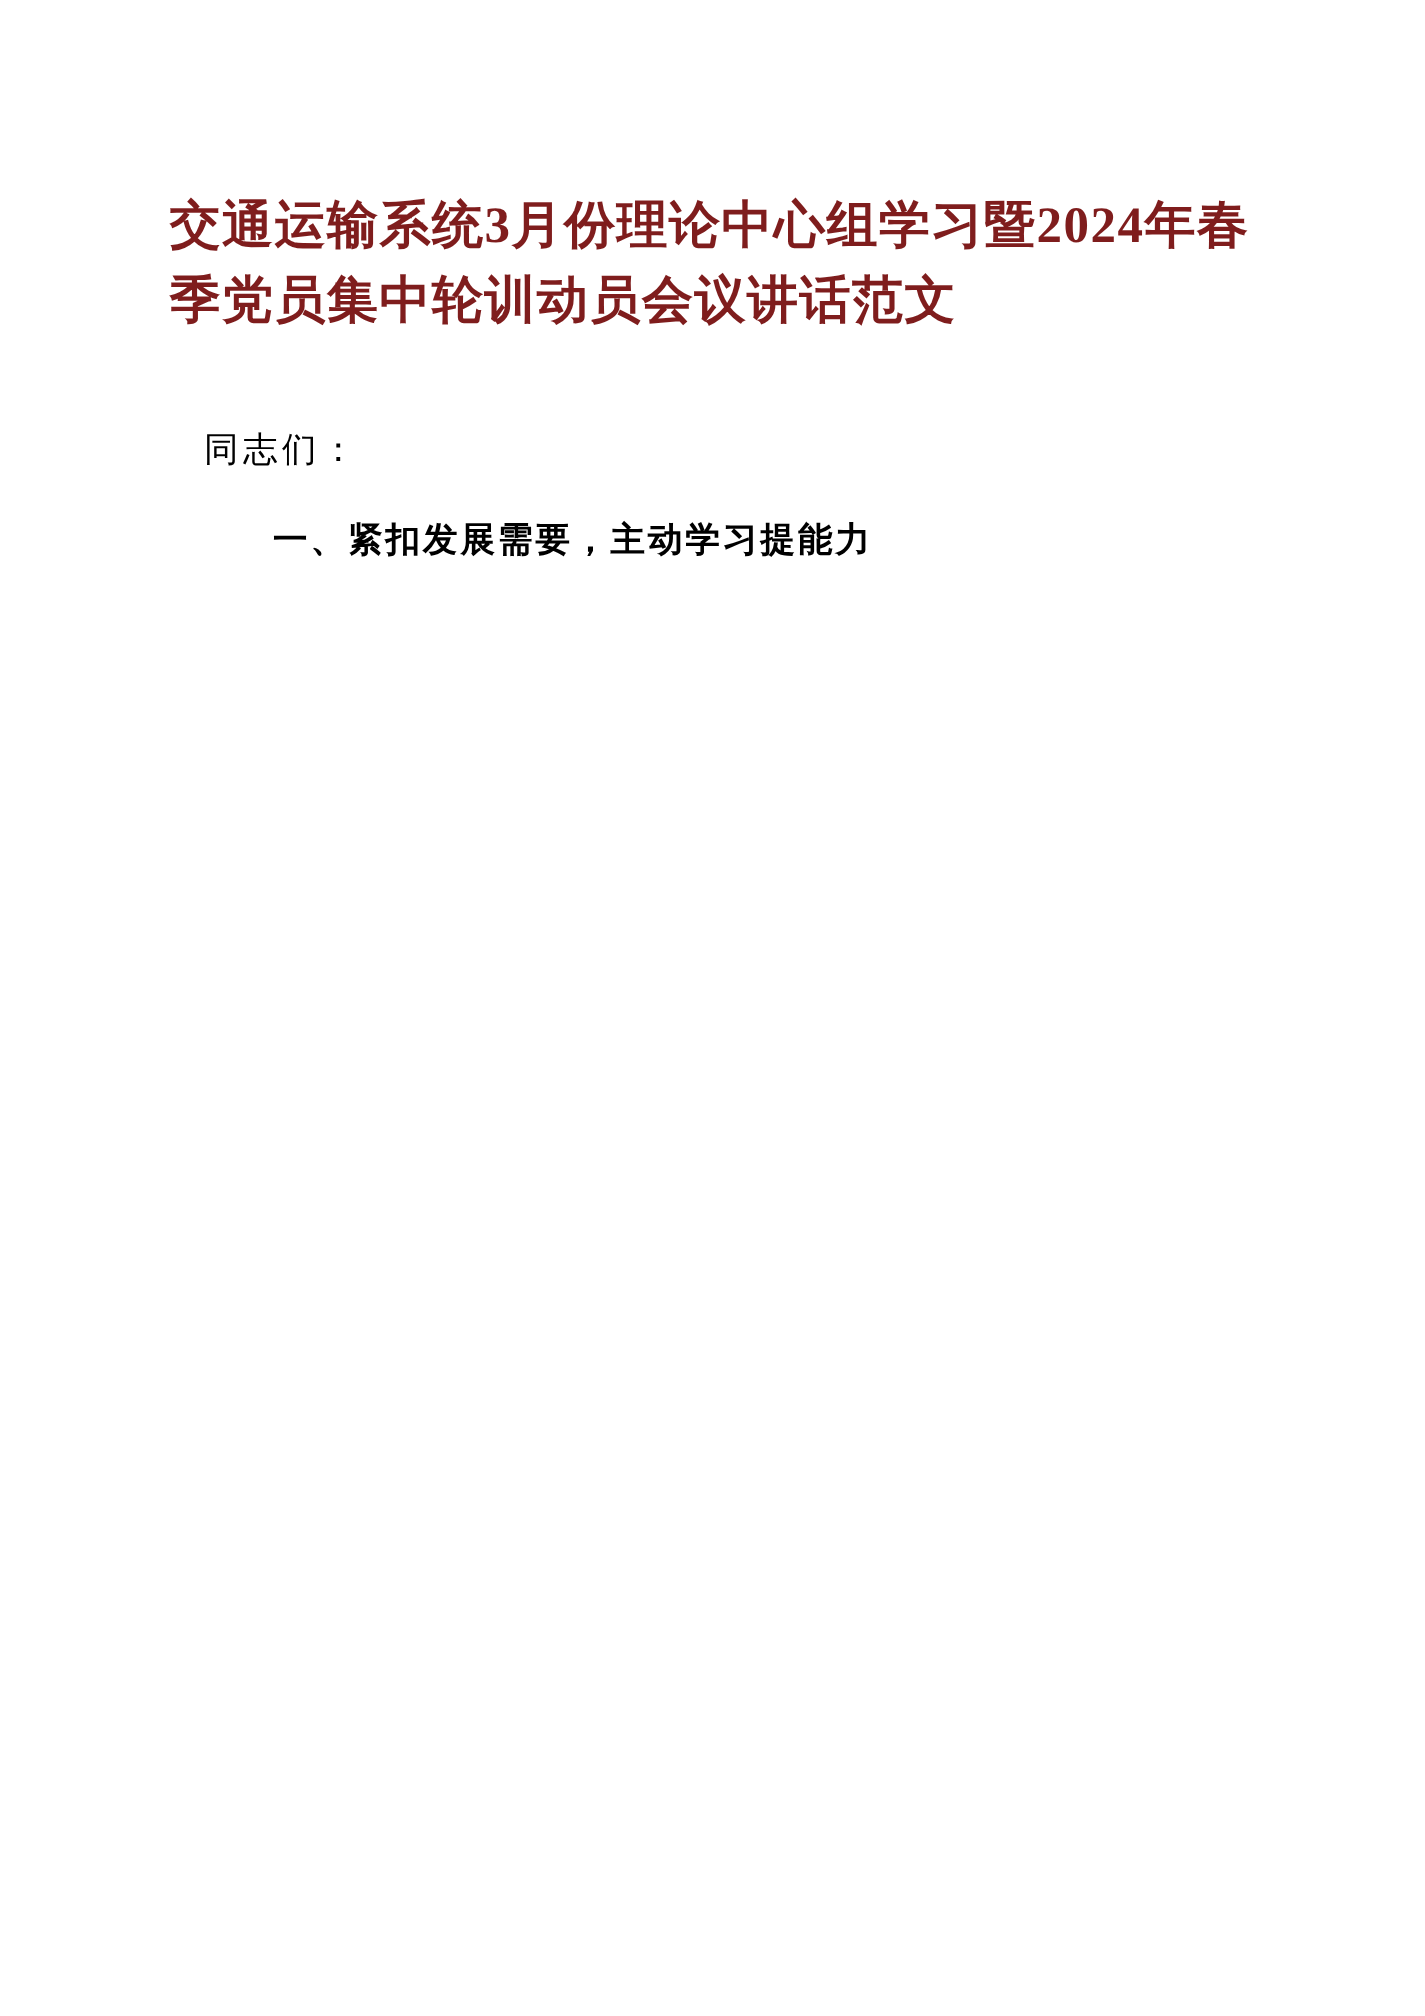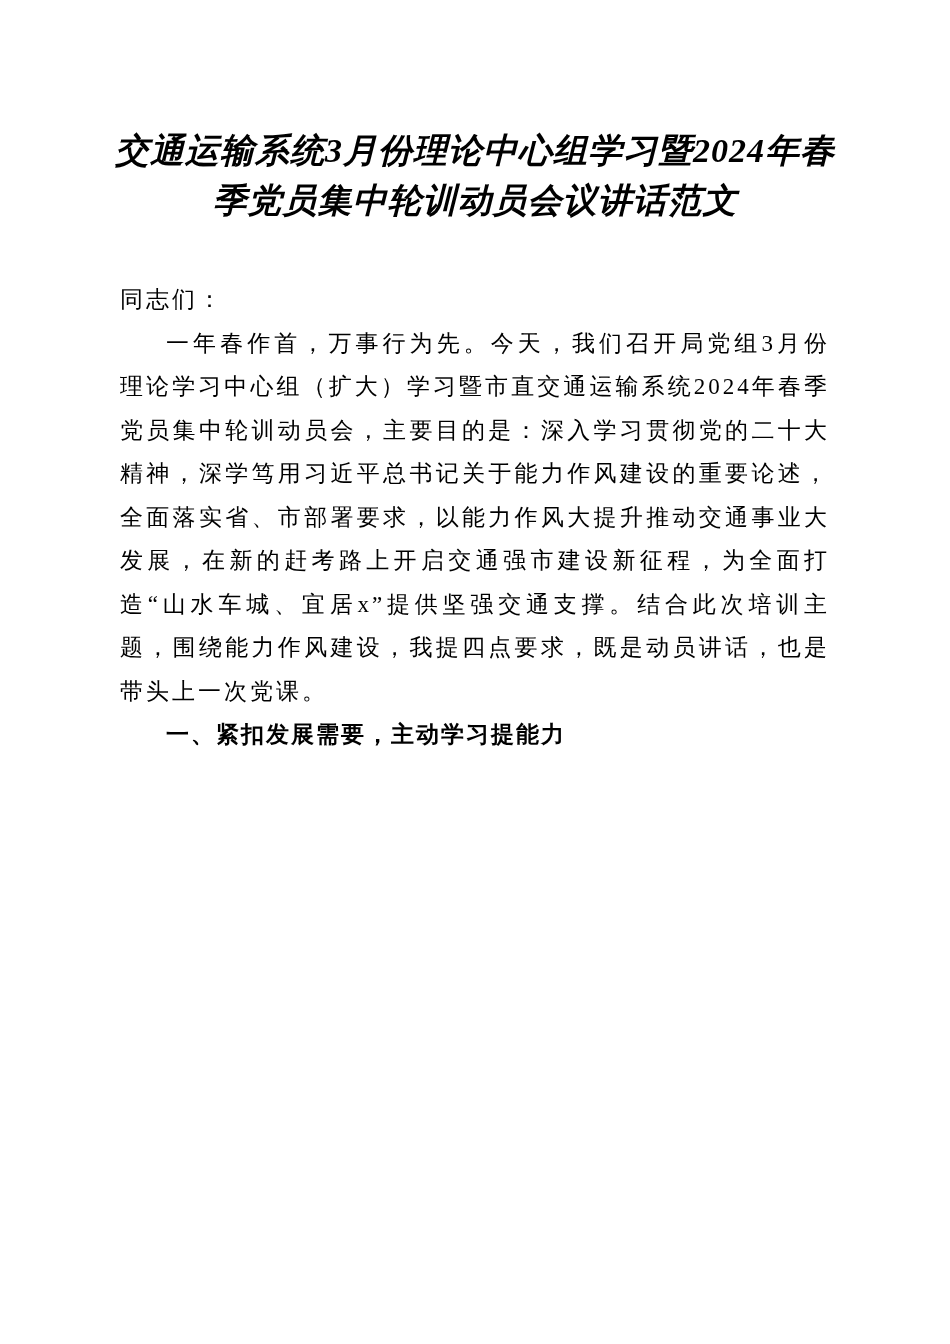--- a/index.html
+++ b/index.html
@@ -16,54 +16,51 @@
     overflow: hidden;
   }
   .doc-title {
     width: 724px;
     margin: 126px auto 0 auto;
     font-family: "Liberation Serif", "DejaVu Serif", serif;
     font-weight: 700;
     font-size: 34px;
     line-height: 50px;
     letter-spacing: 1px;
-    text-align: center;
-    color: #000000;
-    font-style: italic;
+    color: #7f1d1d;
   }
   .doc-content {
     width: 710px;
     margin: 52px auto 0 auto;
     font-family: "Liberation Serif", "DejaVu Serif", serif;
     font-size: 23px;
     line-height: 43.5px;
     letter-spacing: 3px;
     text-align: justify;
     text-justify: inter-ideograph;
     color: #000000;
   }
   .doc-content p {
-    margin: 0;
+    margin: 16px;
     padding: 0;
     text-indent: 2em;
   }
   .doc-content p.salutation {
     text-indent: 0;
   }
   .doc-content p.heading {
     font-family: "Liberation Sans", "DejaVu Sans", sans-serif;
     font-weight: 700;
     letter-spacing: 2px;
   }
 </style>
 </head>
 <body>
 
 <div class="page">
   <h1 class="doc-title">交通运输系统3月份理论中心组学习暨2024年春季党员集中轮训动员会议讲话范文</h1>
   <div class="doc-content">
     <p class="salutation">同志们：</p>
     <div id="blocks">
-        <p class="paragraph">一年春作首，万事行为先。今天，我们召开局党组3月份理论学习中心组（扩大）学习暨市直交通运输系统2024年春季党员集中轮训动员会，主要目的是：深入学习贯彻党的二十大精神，深学笃用习近平总书记关于能力作风建设的重要论述，全面落实省、市部署要求，以能力作风大提升推动交通事业大发展，在新的赶考路上开启交通强市建设新征程，为全面打造“山水车城、宜居x”提供坚强交通支撑。结合此次培训主题，围绕能力作风建设，我提四点要求，既是动员讲话，也是带头上一次党课。</p>
         <p class="heading">一、紧扣发展需要，主动学习提能力</p>
       </div>
   </div>
 </div>
 
 </body></html>

